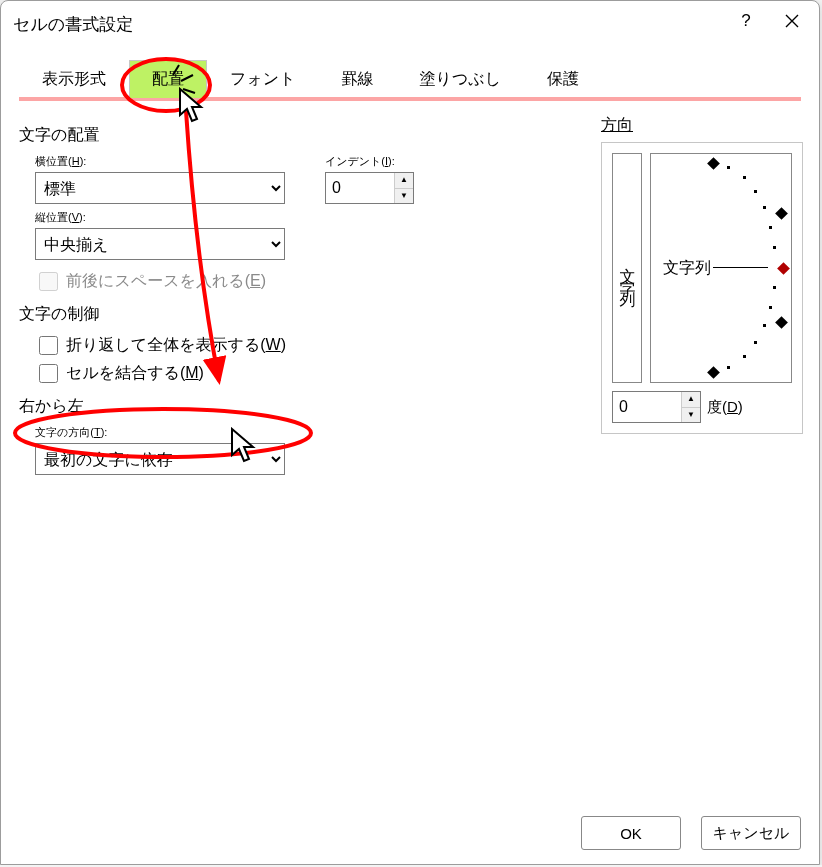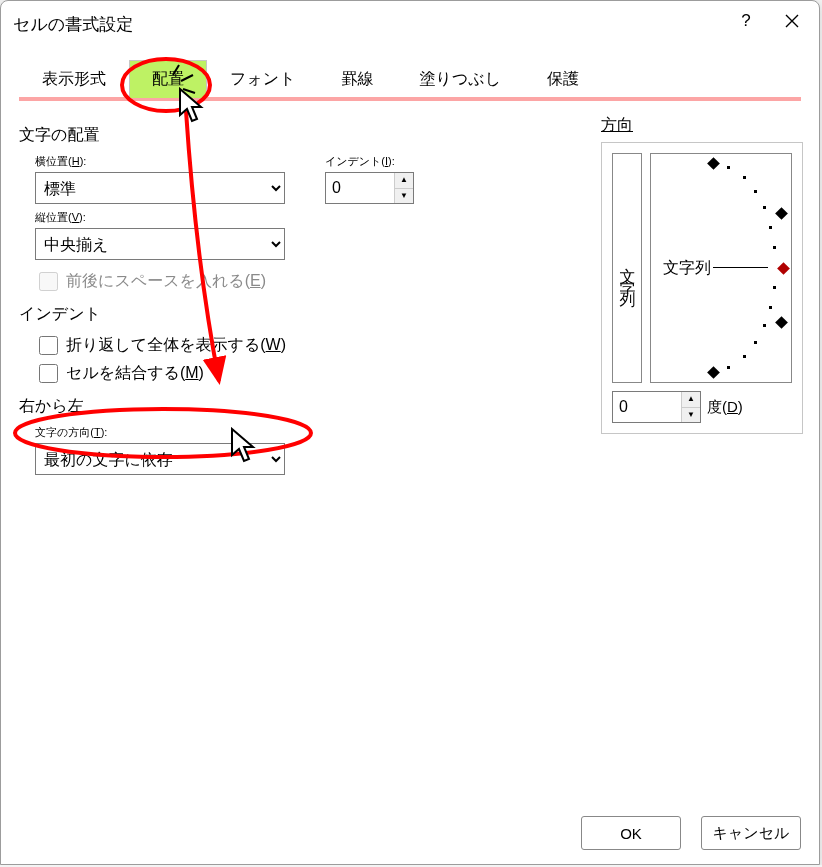--- a/index.html
+++ b/index.html
@@ -309,21 +309,21 @@
           </div>
         </div>
 
         <div class="checkbox-row disabled">
           <input type="checkbox" disabled="" style="">
           <span>
             <span>前後にスペースを入れる(</span><span class="underline">E</span><span>)</span>
           </span>
         </div>
 
-        <div class="group-label">インデント</div>
+        <div class="group-label">文字の制御</div>
 
         <div class="checkbox-row">
           <input type="checkbox" style="">
           <span>
             <span>折り返して全体を表示する(</span><span class="underline">W</span><span>)</span>
           </span>
         </div>
         <div class="checkbox-row">
           <input type="checkbox" style="">
           <span>

